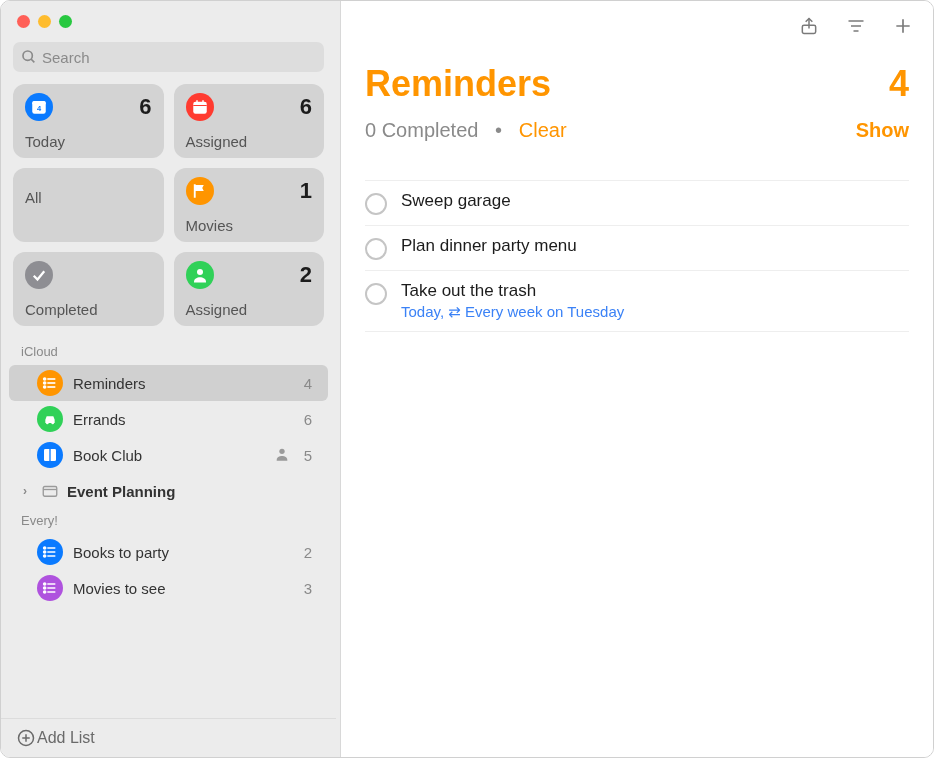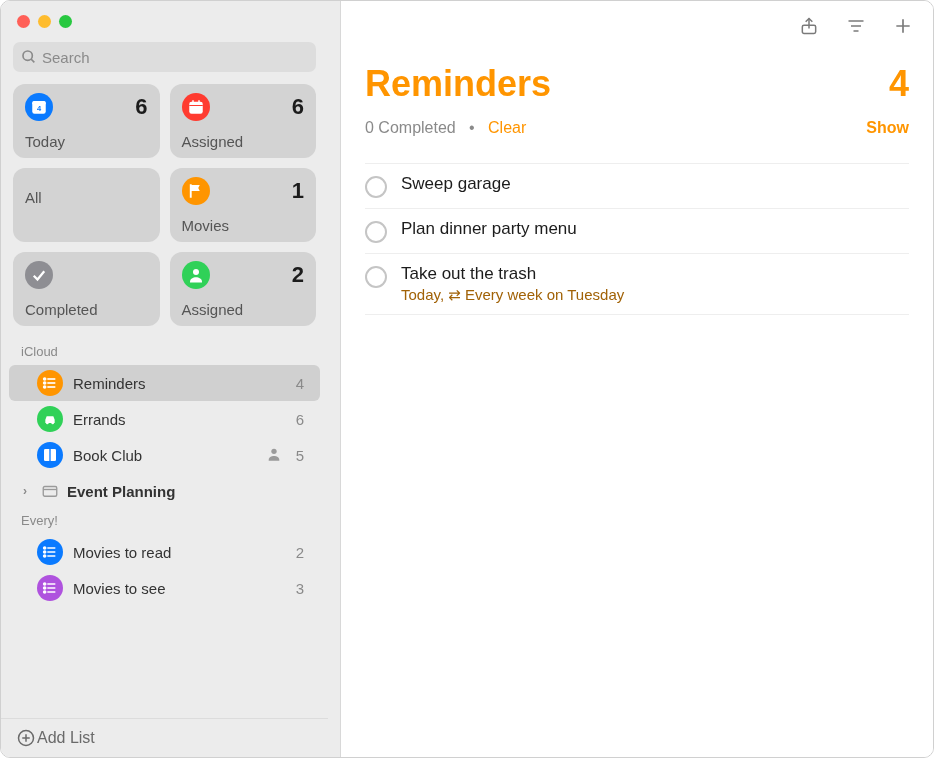--- a/index.html
+++ b/index.html
@@ -12,21 +12,21 @@
     border: 1px solid #d0d0d0;
     border-radius: 10px;
   }
   .window { display: flex; width: 100%; height: 100%; }
   
   .sidebar {
     width: 340px;
     background: #ececec;
     display: flex;
     flex-direction: column;
-    padding: 0 12px 0 0;
+    padding: 0 4px 0 0;
     border-right: 1px solid #d8d8d8;
   }
   .traffic { display: flex; gap: 8px; padding: 14px 0 10px 16px; }
   .traffic span { width: 13px; height: 13px; border-radius: 50%; display: inline-block; }
   .tl-close { background: #ff5f57; }
   .tl-min   { background: #febc2e; }
   .tl-max   { background: #28c840; }
 
   .search {
     display: flex; align-items: center;
@@ -130,45 +130,45 @@
   .header-row {
     display: flex; justify-content: space-between; align-items: baseline;
     padding: 12px 24px 4px 24px;
   }
   .header-row .title { font-size: 36px; font-weight: 700; color: #ff9500; }
   .header-row .bigcount { font-size: 36px; font-weight: 700; color: #ff9500; }
 
   .completed-row {
     display: flex; justify-content: space-between; align-items: center;
     padding: 10px 24px 10px 24px;
-    font-size: 16px;
+    font-size: 20px;
   }
   .completed-row .left { color: #8a8a8a; }
   .completed-row .left .clear { color: #ff9500; cursor: pointer; }
   .completed-row .show { color: #ff9500; font-weight:600; cursor: pointer; }
 
-  .tasks { padding: 16px 24px; }
+  .tasks { padding: 16px 24px; margin-top: 12px; }
   .task {
     display: flex; align-items: flex-start;
     gap: 14px;
     padding: 10px 0;
     border-bottom: 1px solid #eee;
   }
   .task:first-child { border-top: 1px solid #eee; }
   .task .circ {
     width: 22px; height: 22px;
     border: 2px solid #c5c5c5;
     border-radius: 50%;
     margin-top: 2px;
     cursor: pointer;
     flex-shrink: 0;
   }
   .task .body { flex: 1; }
   .task .title { font-size: 17px; color: #1c1c1c; }
-  .task .sub { font-size: 15px; color: #a16207; margin-top: 2px; display:flex; align-items:center; gap:4px;}
+  .task .sub { font-size: 15px; color: #3b82f6; margin-top: 2px; display:flex; align-items:center; gap:4px;}
 </style>
 </head>
 <body>
 
 <div class="window">
 
   <div class="sidebar">
     <div class="traffic">
       <span class="tl-close"></span>
       <span class="tl-min"></span>
@@ -307,21 +307,21 @@
           <span class="dot" style="background:#0a7aff">
             <svg width="16" height="16" viewBox="0 0 24 24" fill="none" stroke="#fff" stroke-width="2.5">
               <line x1="8" y1="6" x2="20" y2="6"></line>
               <line x1="8" y1="12" x2="20" y2="12"></line>
               <line x1="8" y1="18" x2="20" y2="18"></line>
               <circle cx="4" cy="6" r="1.5" fill="#fff"></circle>
               <circle cx="4" cy="12" r="1.5" fill="#fff"></circle>
               <circle cx="4" cy="18" r="1.5" fill="#fff"></circle>
             </svg>
           </span>
-          <span class="name">Movies to read</span>
+          <span class="name">Books to party</span>
           <span class="ct">2</span>
         </div>
         <div class="list-item">
           <span class="dot" style="background:#af52de">
             <svg width="16" height="16" viewBox="0 0 24 24" fill="none" stroke="#fff" stroke-width="2.5">
               <line x1="8" y1="6" x2="20" y2="6"></line>
               <line x1="8" y1="12" x2="20" y2="12"></line>
               <line x1="8" y1="18" x2="20" y2="18"></line>
               <circle cx="4" cy="6" r="1.5" fill="#fff"></circle>
               <circle cx="4" cy="12" r="1.5" fill="#fff"></circle>

